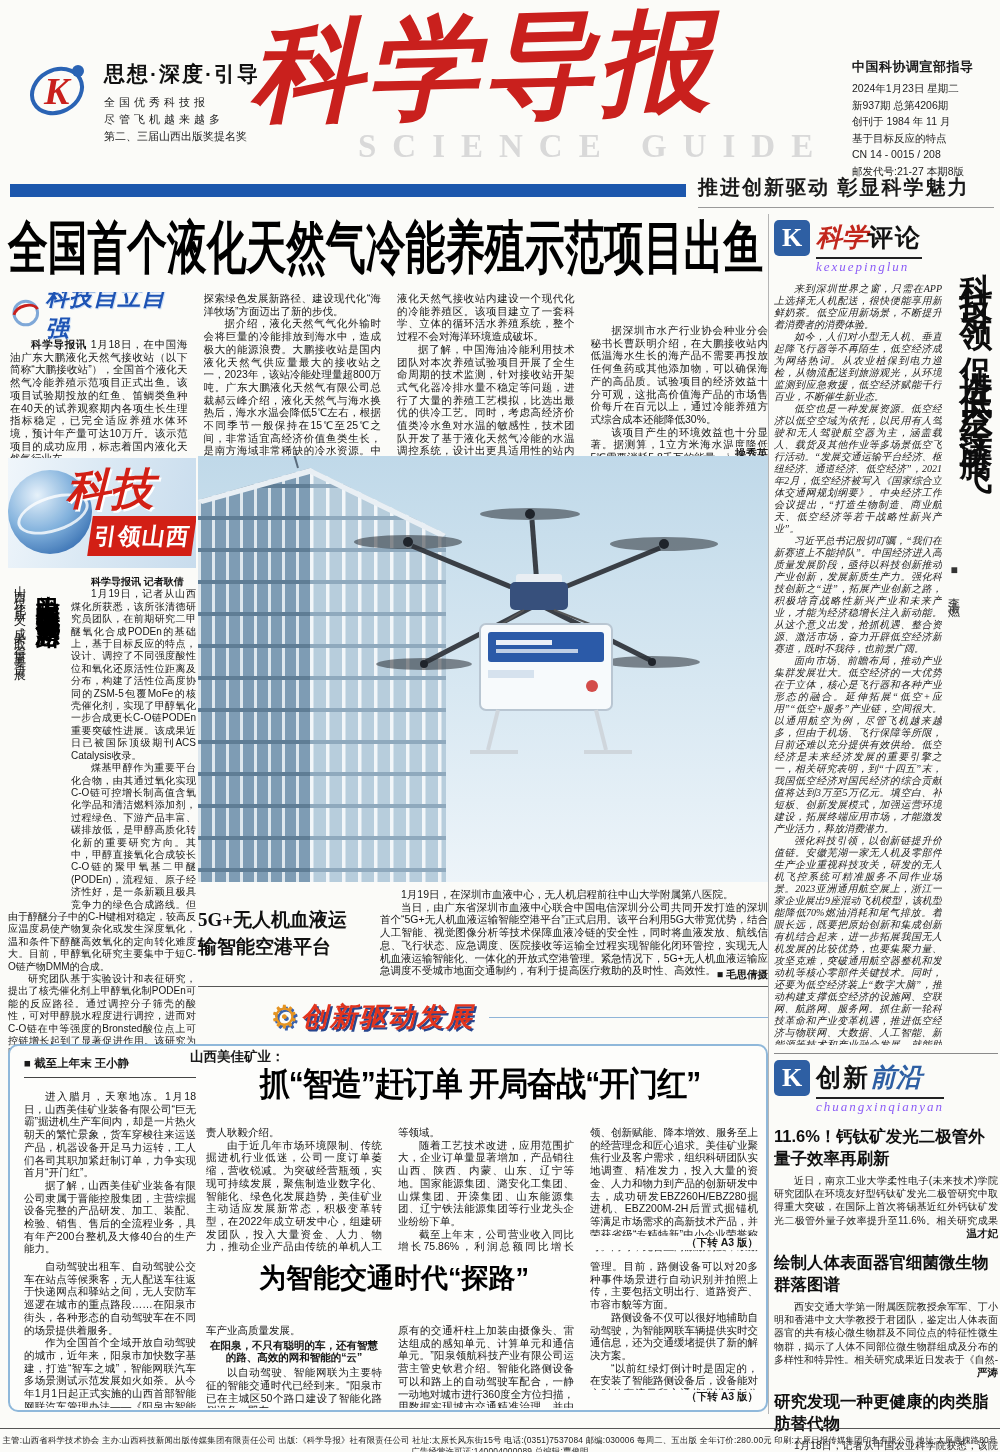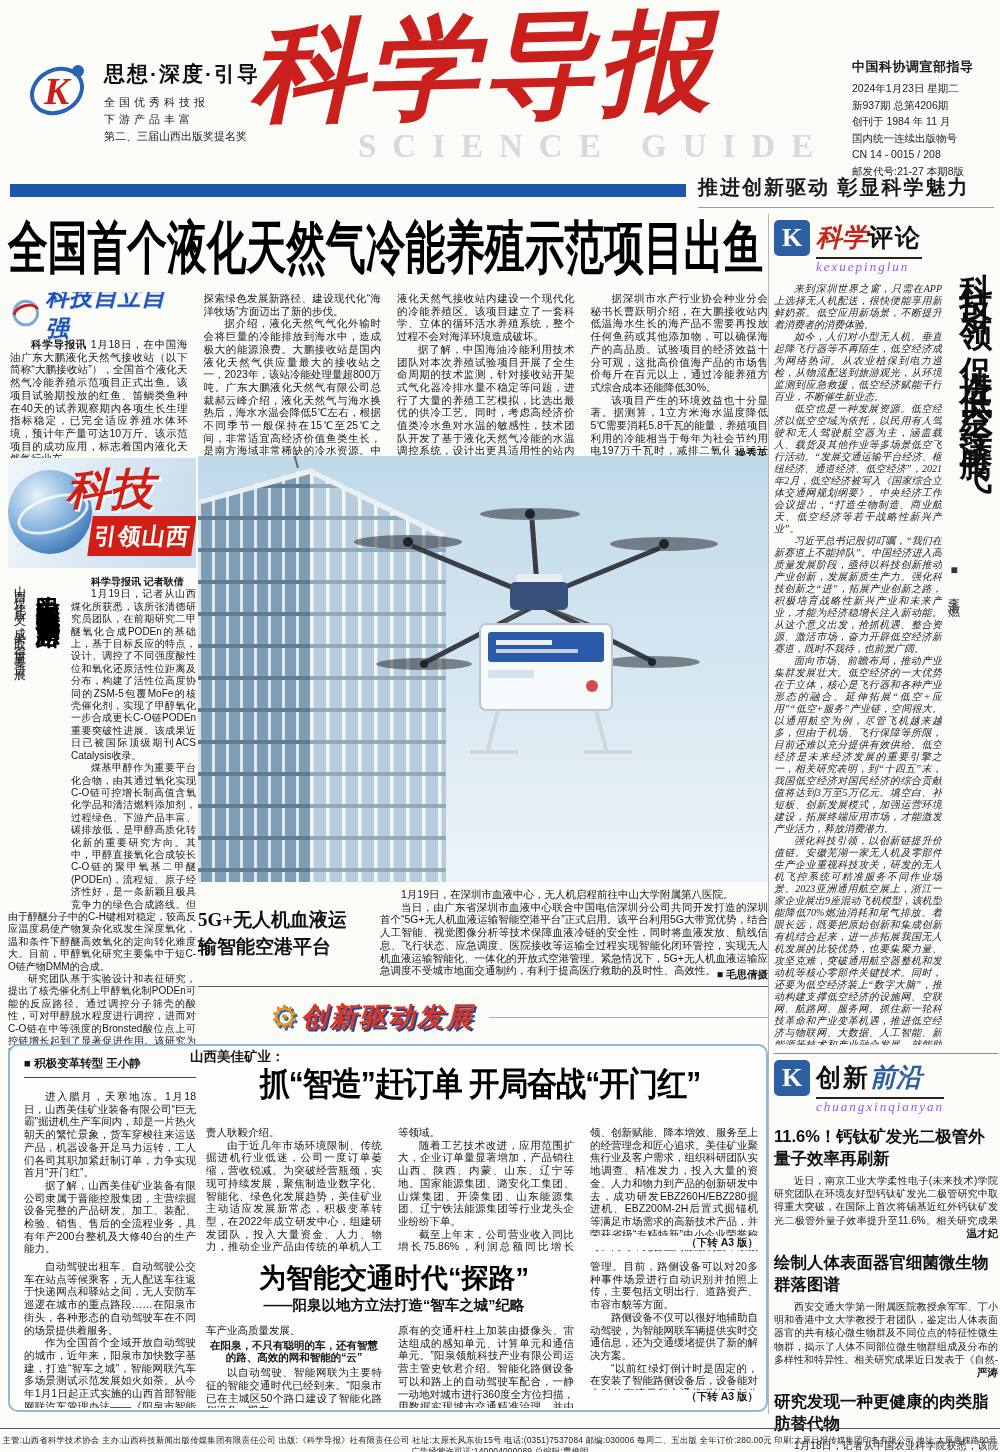--- a/index.html
+++ b/index.html
@@ -138,31 +138,31 @@
 <div class="abs" id="hdr-logo">
   <svg width="66" height="66" viewBox="0 0 66 66">
     <ellipse cx="31" cy="35" rx="26" ry="21" fill="none" stroke="#2a63b4" stroke-width="4" transform="rotate(-28 31 35)"></ellipse>
     <circle cx="52" cy="15" r="6" fill="#2a63b4"></circle>
     <text x="18" y="48" font-family="Liberation Serif,serif" font-style="italic" font-weight="bold" font-size="38" fill="#c9201d">K</text>
   </svg>
 </div>
 <div class="abs" id="hdr-tagline">思想·深度·引导</div>
 <div class="abs" id="hdr-honors">
   <div>全国优秀科技报</div>
-  <div>下游产品丰富</div>
+  <div>尽管飞机越来越多</div>
   <div>第二、三届山西出版奖提名奖</div>
 </div>
 <div class="abs" id="masthead-en">SCIENCE  GUIDE</div>
 <div class="abs" id="masthead">科学导报</div>
 <div class="abs" id="hdr-info">
   <div class="g">中国科协调宣部指导</div>
   <div class="l">2024年1月23日 星期二</div>
   <div class="l">新937期 总第4206期</div>
   <div class="l">创刊于 1984 年 11 月</div>
-  <div class="l">国内统一连续出版物号</div>
+  <div class="l">基于目标反应的特点</div>
   <div class="l">CN 14 - 0015 / 208</div>
   <div class="l">邮发代号:21-27 本期8版</div>
 </div>
 <div class="abs" id="blue-bar"></div>
 <div class="abs" id="hdr-slogan">推进创新驱动 彰显科学魅力</div>
 
 <div class="abs" id="lead-headline">全国首个液化天然气冷能养殖示范项目出鱼</div>
 <div class="abs" id="lead-cols">
   <div class="lead-col">
     <div id="lead-badge">
@@ -177,21 +177,21 @@
       </div>
   </div>
   <div class="lead-col bodytext">
       <p class="pn">探索绿色发展新路径、建设现代化“海洋牧场”方面迈出了新的步伐。</p>
       <p>据介绍，液化天然气气化外输时会将巨量的冷能排放到海水中，造成极大的能源浪费。大鹏接收站是国内液化天然气供应量最大的接收站之一，2023年，该站冷能处理量超800万吨。广东大鹏液化天然气有限公司总裁郝云峰介绍，液化天然气与海水换热后，海水水温会降低5℃左右，根据不同季节一般保持在15℃至25℃之间，非常适宜高经济价值鱼类生长，是南方海域非常稀缺的冷水资源。中国海油创新利用冷能资源，在</p>
     </div>
   <div class="lead-col bodytext">
       <p class="pn">液化天然气接收站内建设一个现代化的冷能养殖区。该项目建立了一套科学、立体的循环活水养殖系统，整个过程不会对海洋环境造成破坏。</p>
       <p>据了解，中国海油冷能利用技术团队对本次养殖试验项目开展了全生命周期的技术监测，针对接收站开架式气化器冷排水量不稳定等问题，进行了大量的养殖工艺模拟，比选出最优的供冷工艺。同时，考虑高经济价值类冷水鱼对水温的敏感性，技术团队开发了基于液化天然气冷能的水温调控系统，设计出更具适用性的站内冷能养殖改造设计方案。</p>
     </div>
-  <div class="lead-col bodytext" style="position:relative;">
+  <div class="lead-col bodytext" style="position:relative;margin-top:32px;">
     <div>
         <p>据深圳市水产行业协会种业分会秘书长曹跃明介绍，在大鹏接收站内低温海水生长的海产品不需要再投放任何鱼药或其他添加物，可以确保海产的高品质。试验项目的经济效益十分可观，这批高价值海产品的市场售价每斤在百元以上，通过冷能养殖方式综合成本还能降低30%。</p>
         <p>该项目产生的环境效益也十分显著。据测算，1立方米海水温度降低5℃需要消耗5.8千瓦的能量，养殖项目利用的冷能相当于每年为社会节约用电197万千瓦时，减排二氧化碳1800吨。</p>
       </div>
     <span id="lead-byline">操秀英</span>
   </div>
 </div>
 
 <div class="abs" id="v-divider"></div>
 <div class="abs" id="right-col">
@@ -344,21 +344,21 @@
 </div>
 <div class="abs" id="caption-rule"></div>
 
 <div class="abs" id="cxqd">
   <span class="gear">⚙</span>
   <span class="lbl">创新驱动发展</span>
   <span class="line"></span>
 </div>
 
 <div class="abs" id="bottom-box">
-  <div id="bb-reporter">■ 积极变革转型 王小静</div>
+  <div id="bb-reporter">■ 截至上年末 王小静</div>
   <div id="colA1" class="bodytext">
       <p>进入腊月，天寒地冻。1月18日，山西美佳矿业装备有限公司“巨无霸”掘进机生产车间内，却是一片热火朝天的繁忙景象，货车穿梭往来运送产品，机器设备开足马力运转，工人们各司其职加紧赶制订单，力争实现首月“开门红”。</p>
       <p>据了解，山西美佳矿业装备有限公司隶属于晋能控股集团，主营综掘设备完整的产品研发、加工、装配、检验、销售、售后的全流程业务，具有年产200台整机及大修40台的生产能力。</p>
       <p>“入冬以来，我们严格把控安全关、生产关、质量关，铆足干劲、开足马力，坚守一线、全面冲刺，满负荷生产，稳步推进生产计划，全力冲刺保障煤矿客户冬季能源保供工作，严格保质保量按时交货。”公司负</p>
     </div>
   <div id="factory-kicker">山西美佳矿业：</div>
   <div id="factory-headline">抓“智造”赶订单 开局奋战“开门红”</div>
   <div id="colA2" class="colA bodytext">
       <p class="pn">责人耿毅介绍。</p>
       <p>由于近几年市场环境限制、传统掘进机行业低迷，公司一度订单萎缩，营收锐减。为突破经营瓶颈，实现可持续发展，聚焦制造业数字化、智能化、绿色化发展趋势，美佳矿业主动适应发展新常态，积极变革转型，在2022年成立研发中心，组建研发团队，投入大量资金、人力、物力，推动企业产品由传统的单机人工作业模式向系统化、多设备协同化、重型化、硬岩型、智能型方向发展，应用范围也从单一的煤矿巷道掘进施工领域扩大到水利隧道施工、公路隧道施工、非煤非金属矿山、地下开拓施工</p>
@@ -367,21 +367,20 @@
       <p class="pn">等领域。</p>
       <p>随着工艺技术改进，应用范围扩大，企业订单量显著增加，产品销往山西、陕西、内蒙、山东、辽宁等地。国家能源集团、潞安化工集团、山煤集团、开滦集团、山东能源集团、辽宁铁法能源集团等行业龙头企业纷纷下单。</p>
       <p>截至上年末，公司营业收入同比增长75.86%，利润总额同比增长3532.74%，超额完成全年任务目标，实现产值收入创新高，描绘出产能、效益双增长曲线，交出一份漂亮的成绩单。</p>
     </div>
   <div id="colA4" class="colA bodytext">
       <p class="pn">领、创新赋能、降本增效、服务至上的经营理念和匠心追求。美佳矿业聚焦行业及客户需求，组织科研团队实地调查、精准发力，投入大量的资金、人力和物力到产品的创新研发中去，成功研发EBZ260H/EBZ280掘进机、EBZ200M-2H后置式掘锚机等满足市场需求的高新技术产品，并荣获省级“专精特新”中小企业荣誉称号。同时，完善正向激励制度，鼓励生产一线员工创新思维刻苦钻研，依托于实践中的经验和灵感，创造出更多既实用又接地气的小发明、小妙招，实现降本增效。</p>
     </div>
   <div id="factory-cont">（下转 A3 版）</div>
 
   <div id="traffic-headline">为智能交通时代“探路”</div>
-  <div id="traffic-subtitle">——阳泉以地方立法打造“智车之城”纪略</div>
   <div id="colB1" class="bodytext">
       <p>自动驾驶出租车、自动驾驶公交车在站点等候乘客，无人配送车往返于快递网点和驿站之间，无人安防车巡逻在城市的重点路段……在阳泉市街头，各种形态的自动驾驶车在不同的场景提供着服务。</p>
       <p>作为全国首个全域开放自动驾驶的城市，近年来，阳泉市加快数字基建，打造“智车之城”，智能网联汽车多场景测试示范发展如火如荼。从今年1月1日起正式实施的山西首部智能网联汽车管理办法——《阳泉市智能网联汽车管理办法》(以下简称《办法》)，将更好地促进阳泉智能网联汽</p>
     </div>
   <div id="colB2" class="colB bodytext">
       <p class="pn">车产业高质量发展。</p>
       <p class="pc">在阳泉，不只有聪明的车，还有智慧的路、高效的网和智能的“云”</p>
       <p>以自动驾驶、智能网联为主要特征的智能交通时代已经到来。“阳泉市已在主城区50个路口建设了智能化路侧设备，即在</p>
     </div>
   <div id="colB3" class="colB bodytext">

